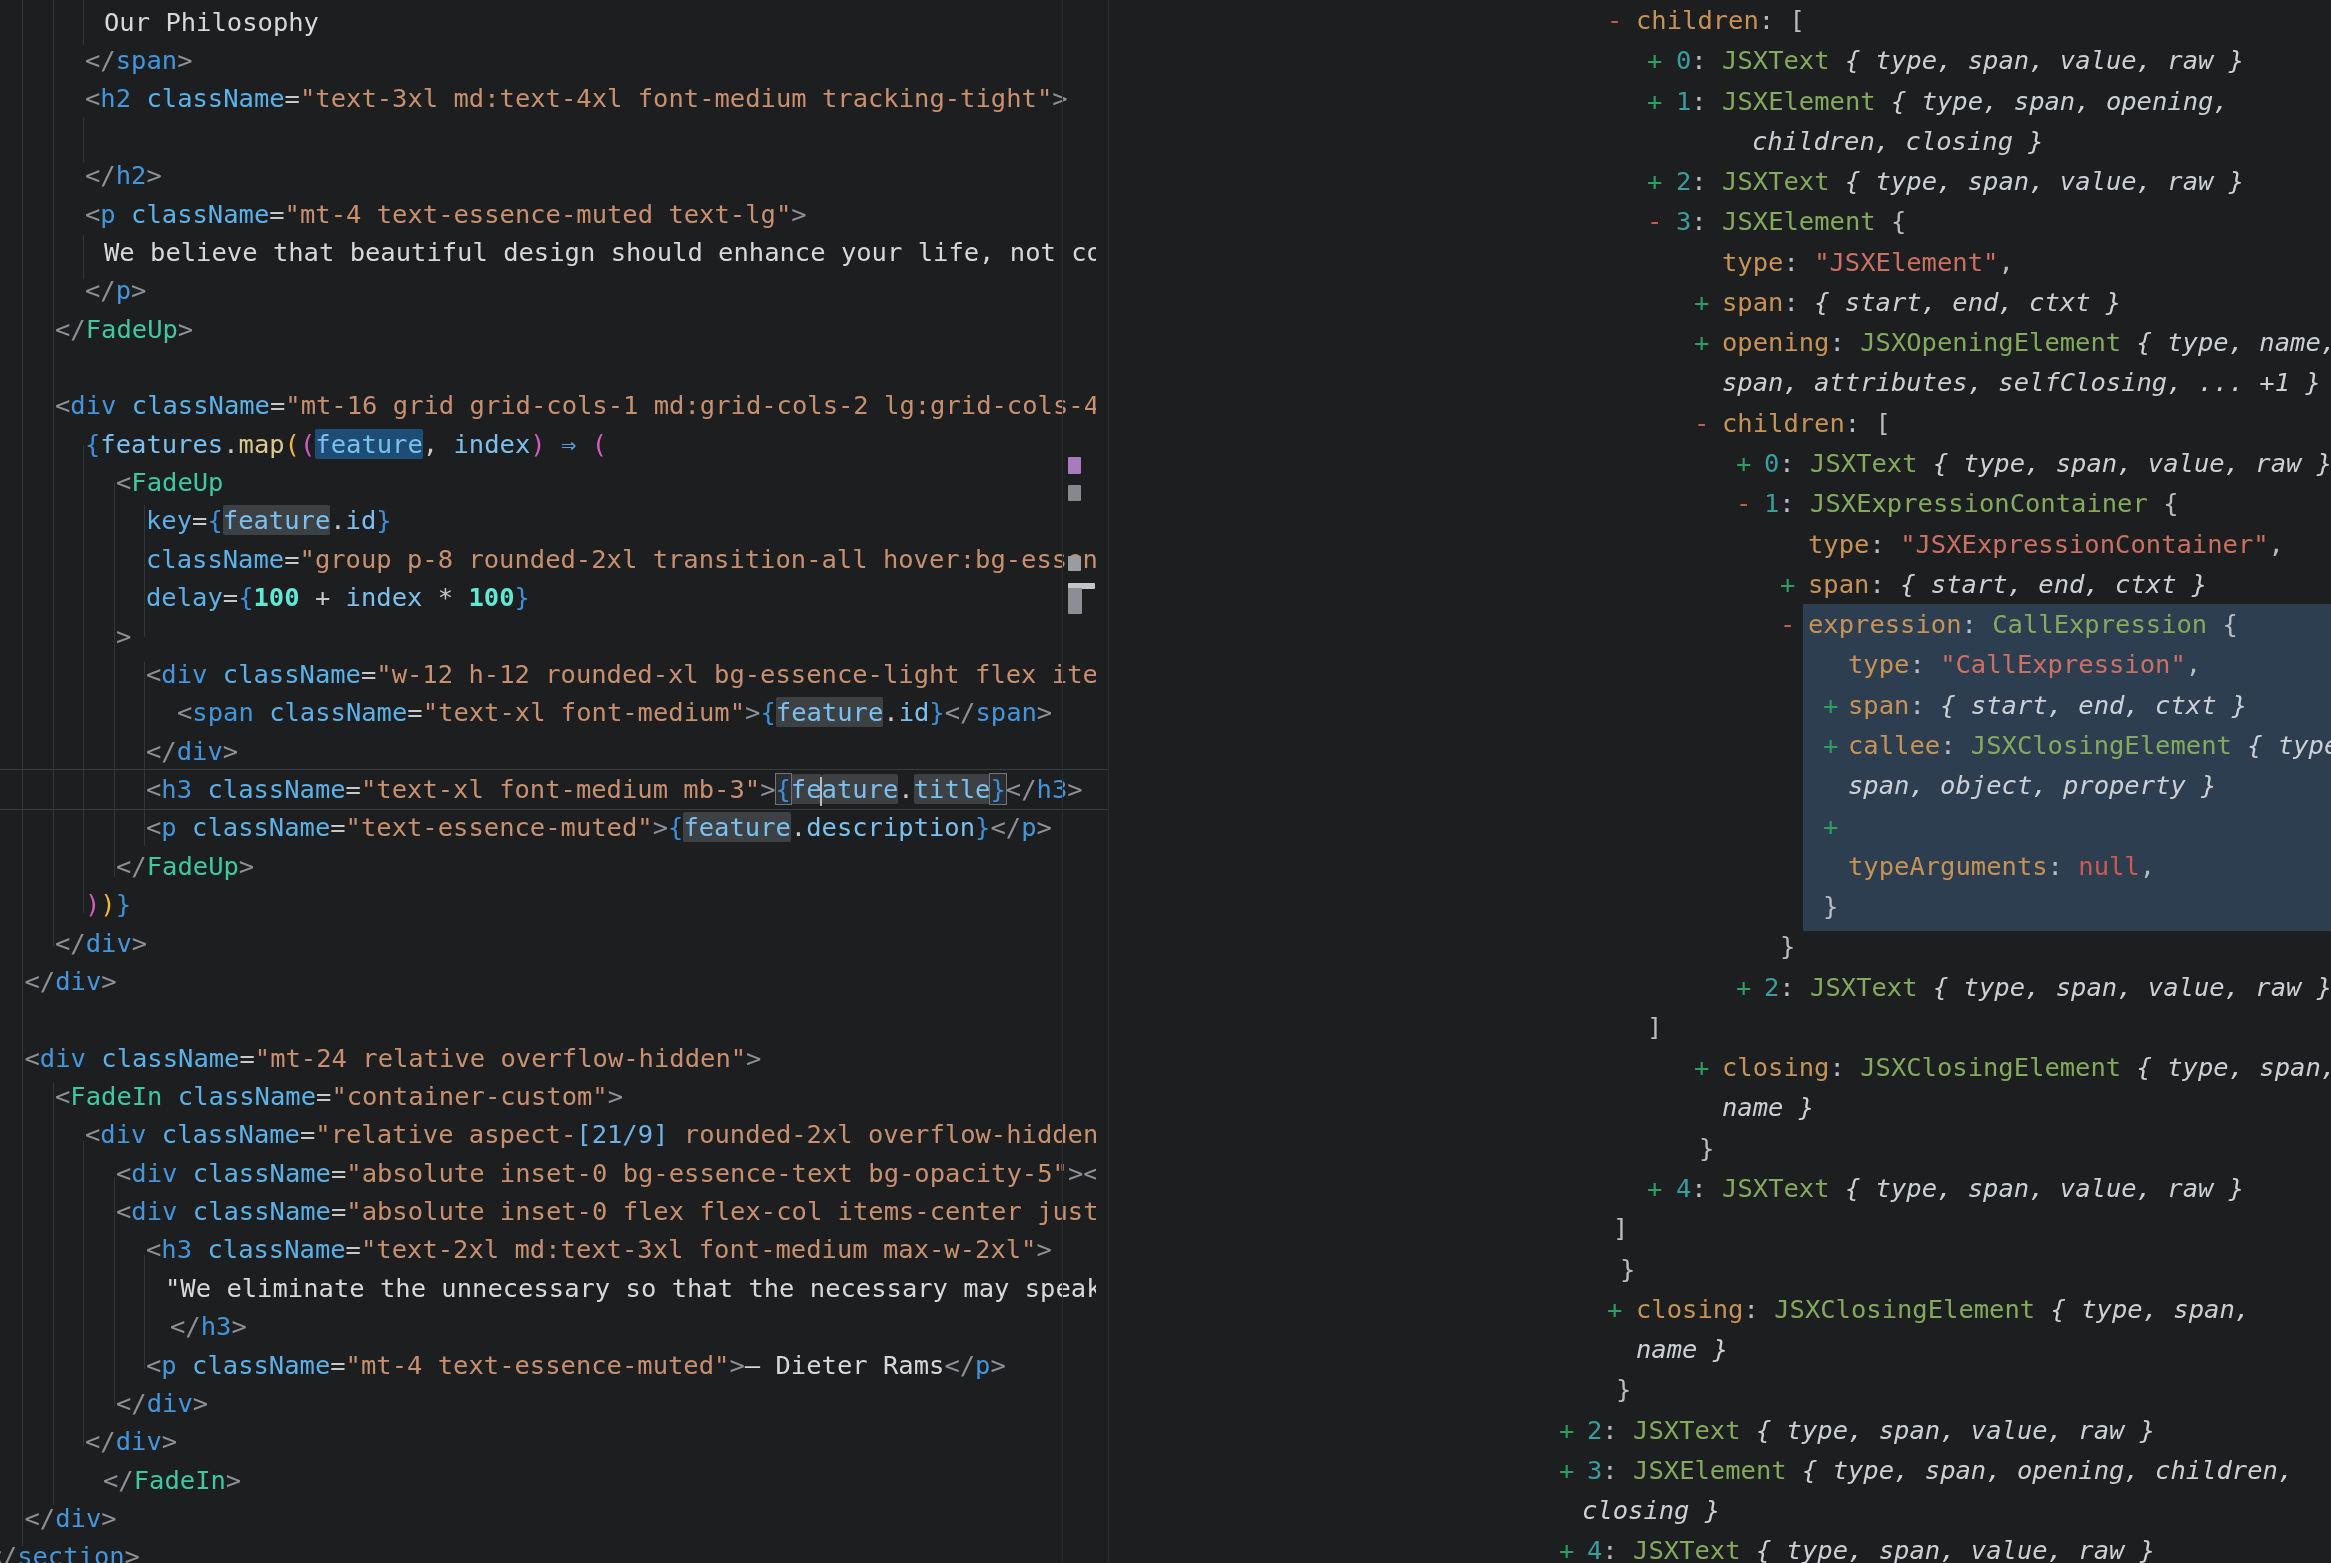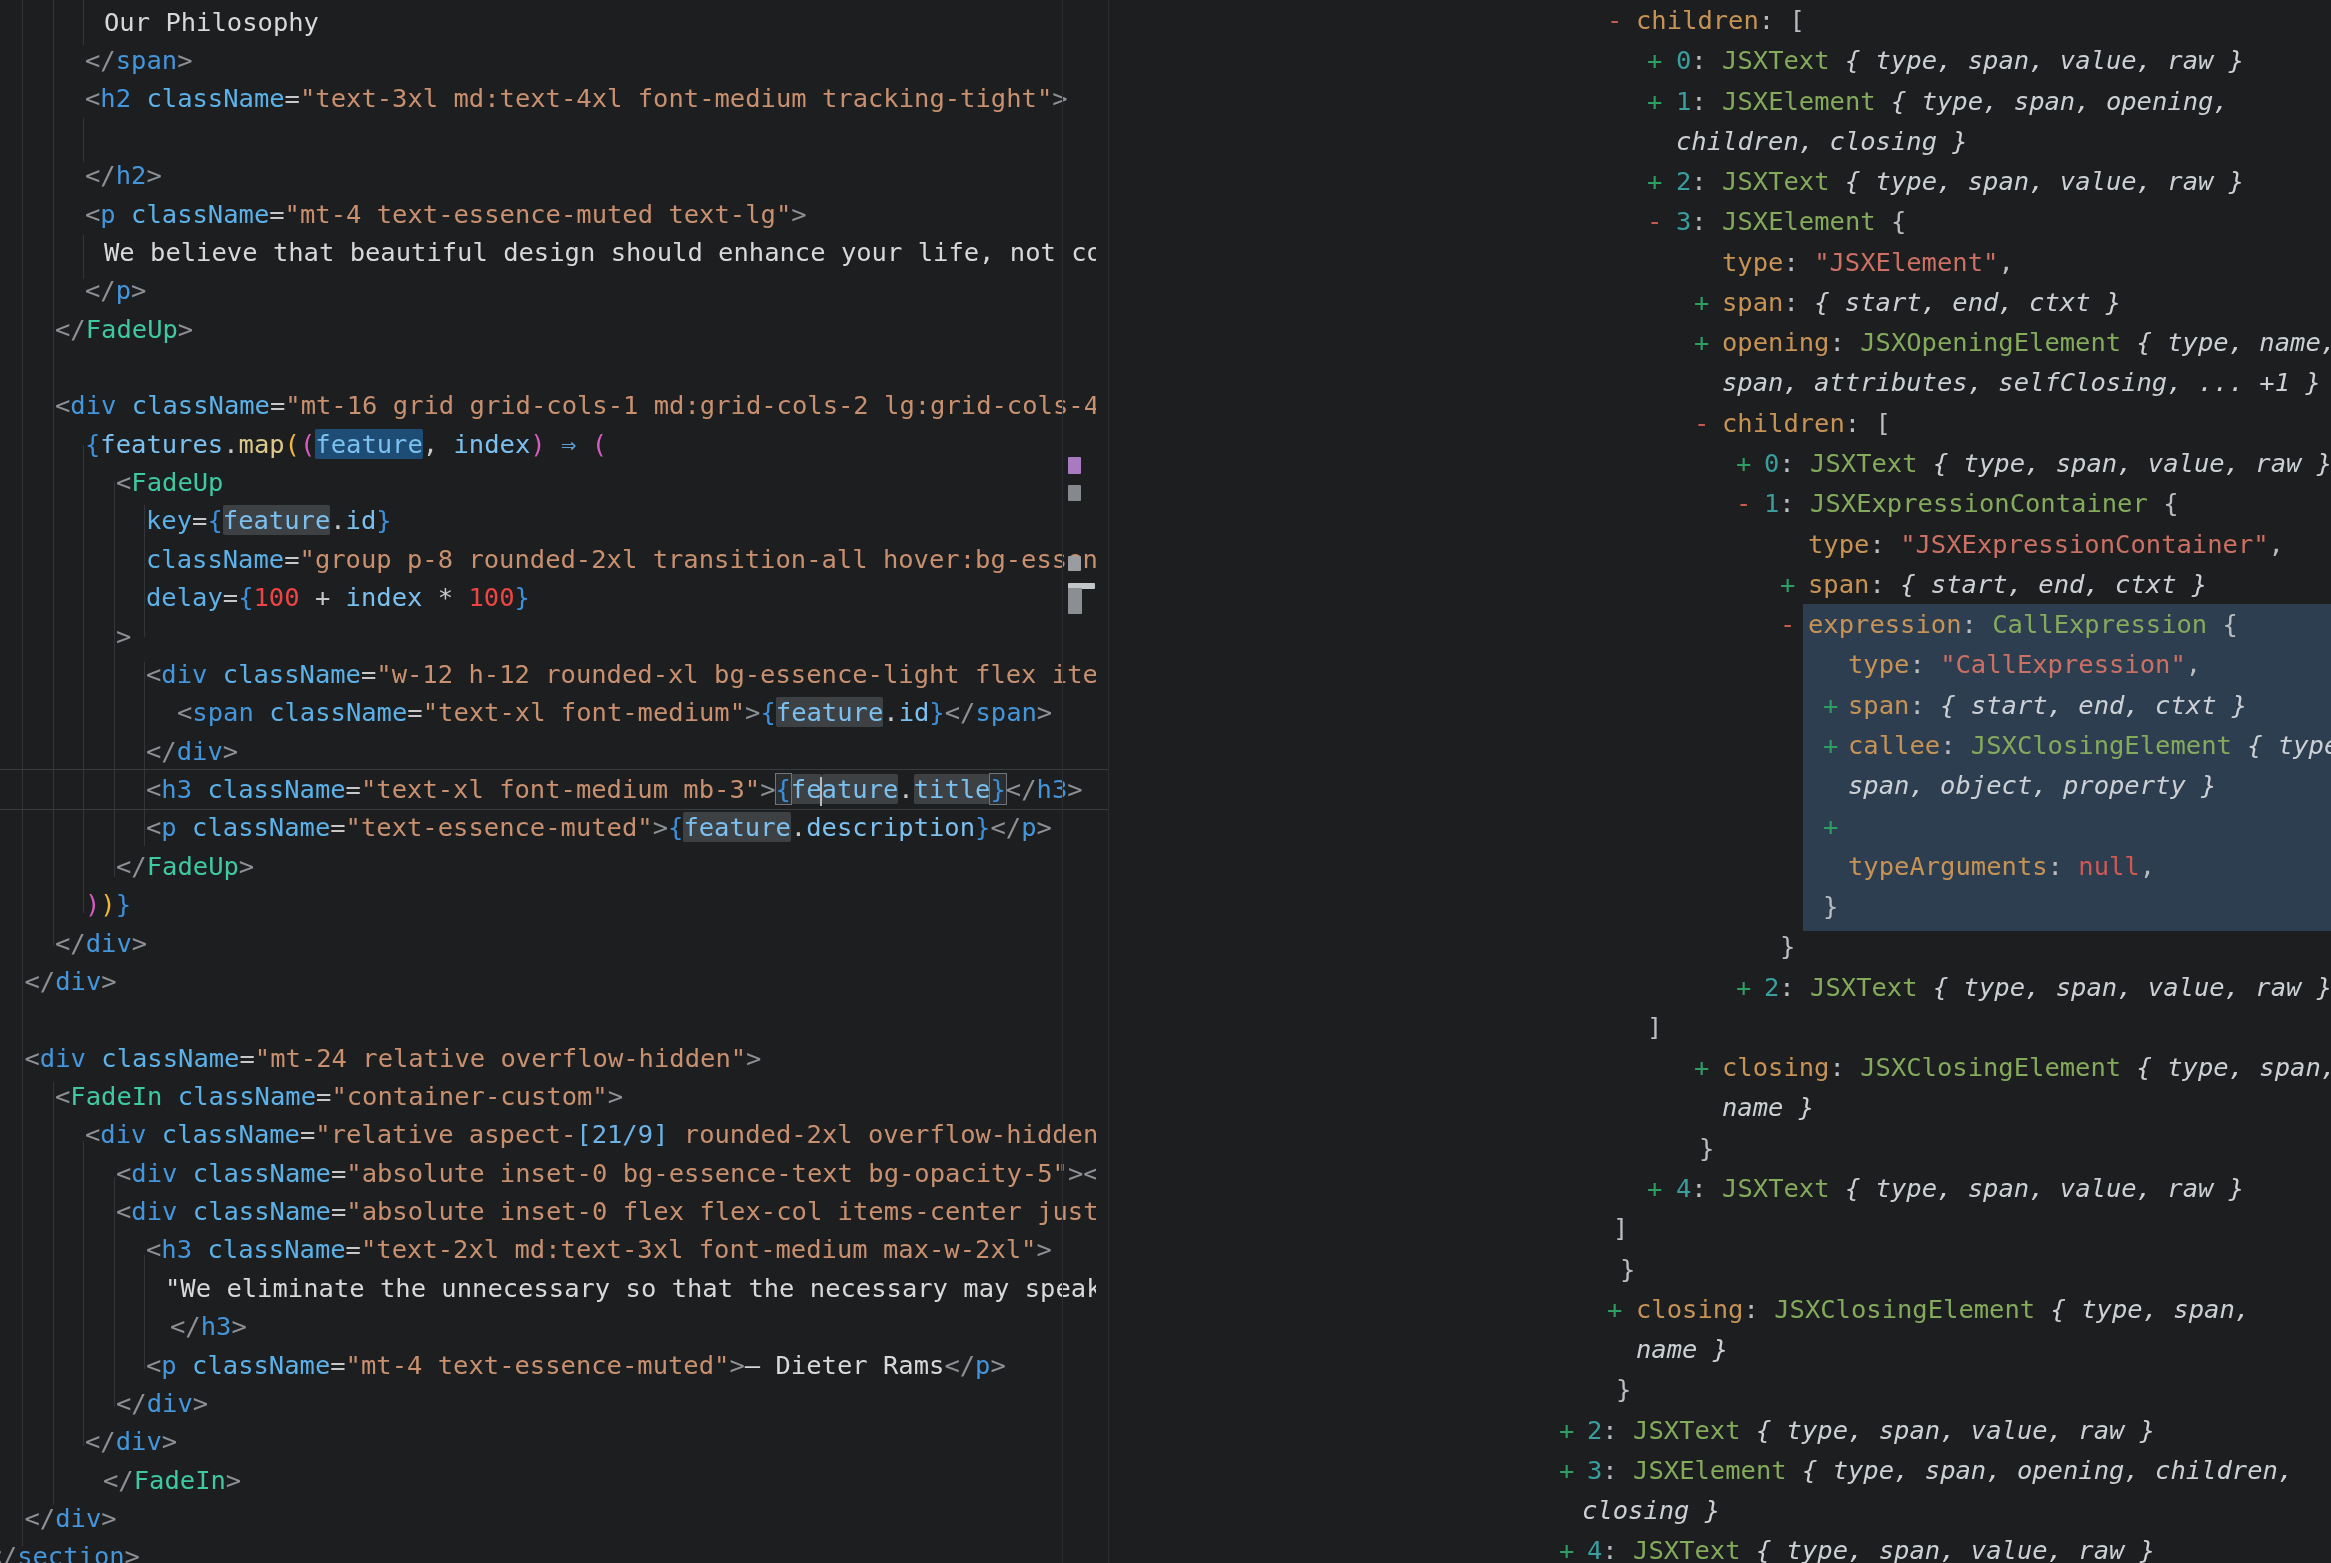--- a/index.html
+++ b/index.html
@@ -4,21 +4,21 @@
 <style>
   html,body{margin:0;padding:0;background:#1d1e20;}
   #stage{position:relative;width:2331px;height:1564px;overflow:hidden;
          background:#1d1e20;font-family:"DejaVu Sans Mono",monospace;
          font-size:25.5px;color:#d8d8d8;}
   .abs{position:absolute;white-space:pre;}
   
   #left-pane{position:absolute;left:0;top:0;width:1096px;height:1564px;overflow:hidden;}
   .lline{position:absolute;height:39px;line-height:39px;white-space:pre;}
   .pn{color:#8d9094;} .tag{color:#4496dc;} .att{color:#5cb1e8;} .str{color:#c8906f;}
-  .txt{color:#d8d8d8;} .id{color:#7cc0f0;} .fn{color:#dcc98a;} .num{color:#ef4444;}
+  .txt{color:#d8d8d8;} .id{color:#7cc0f0;} .fn{color:#dcc98a;} .num{color:#5eead4;font-weight:bold;}
   .op{color:#c8c8c8;} .cmp{color:#3ec9a0;} .abr{color:#6db3e8;}
   .br-b{color:#3d8fd9;} .br-y{color:#efb83d;} .br-p{color:#d45bc0;} .arr{color:#5c9fd6;}
   .sel{background:#1d4d74;border-radius:1.8px;color:#7cc0f0;}
   .occ{background:#3d4144;border-radius:1.8px;color:#7cc0f0;}
   .bm{color:#3d8fd9;background:#2b2e31;outline:0.9px solid #70747a;}
   .cursor{display:inline-block;width:2.7px;height:29px;background:#b9bcbe;
           vertical-align:middle;margin:0 -0.9px 0 -1.8px;}
   .curline{position:absolute;left:0;width:1108px;height:39px;
            border-top:0.9px solid #3a3b3d;border-bottom:0.9px solid #3a3b3d;}
   .guide{position:absolute;width:0.9px;background:#333539;}
@@ -101,21 +101,21 @@
       <div class="marker" style="left: 1068px; top: 485px; width: 12.7px; height: 15.5px; background: rgb(133, 136, 140);"></div>
       <div class="marker" style="left: 1068px; top: 556px; width: 12.7px; height: 14.5px; background: rgb(154, 157, 160);"></div>
       <div class="marker" style="left: 1068px; top: 583px; width: 27px; height: 5.5px; background: rgb(195, 198, 201);"></div>
       <div class="marker" style="left: 1068px; top: 588px; width: 13.6px; height: 26px; background: rgb(139, 142, 146);"></div>
     </div>
   <div id="sel-box" style="left: 1803px; top: 604px; width: 528px; height: 327px;"></div>
   <div id="ast-pane">
       <div class="arow" style="top: 0px; left: 0px; width: 2331px;"><span class="abs sgn-m" style="left: 1607px;">-</span><span class="abs" style="left: 1636px;"><span class="key">children</span><span class="pun">: [</span></span></div>
       <div class="arow" style="top: 40px; left: 0px; width: 2331px;"><span class="abs sgn-p" style="left: 1647px;">+</span><span class="abs" style="left: 1676px;"><span class="idx">0</span><span class="pun">: </span><span class="node">JSXText</span><span class="sum"> { type, span, value, raw }</span></span></div>
       <div class="arow" style="top: 81px; left: 0px; width: 2331px;"><span class="abs sgn-p" style="left: 1647px;">+</span><span class="abs" style="left: 1676px;"><span class="idx">1</span><span class="pun">: </span><span class="node">JSXElement</span><span class="sum"> { type, span, opening,</span></span></div>
-      <div class="arow" style="top: 121px; left: 0px; width: 2331px;"><span class="abs" style="left: 1676px;"><span class="sum">children, closing }</span></span></div>
+      <div class="arow" style="top: 121px; left: 0px; width: 2331px;"><span class="abs" style="left: 1752px;"><span class="sum">children, closing }</span></span></div>
       <div class="arow" style="top: 161px; left: 0px; width: 2331px;"><span class="abs sgn-p" style="left: 1647px;">+</span><span class="abs" style="left: 1676px;"><span class="idx">2</span><span class="pun">: </span><span class="node">JSXText</span><span class="sum"> { type, span, value, raw }</span></span></div>
       <div class="arow" style="top: 201px; left: 0px; width: 2331px;"><span class="abs sgn-m" style="left: 1647px;">-</span><span class="abs" style="left: 1676px;"><span class="idx">3</span><span class="pun">: </span><span class="node">JSXElement</span><span class="pun"> {</span></span></div>
       <div class="arow" style="top: 242px; left: 0px; width: 2331px;"><span class="abs" style="left: 1722px;"><span class="key">type</span><span class="pun">: </span><span class="astr">"JSXElement"</span><span class="pun">,</span></span></div>
       <div class="arow" style="top: 282px; left: 0px; width: 2331px;"><span class="abs sgn-p" style="left: 1694px;">+</span><span class="abs" style="left: 1722px;"><span class="key">span</span><span class="pun">: </span><span class="sum">{ start, end, ctxt }</span></span></div>
       <div class="arow" style="top: 322px; left: 0px; width: 2331px;"><span class="abs sgn-p" style="left: 1694px;">+</span><span class="abs" style="left: 1722px;"><span class="key">opening</span><span class="pun">: </span><span class="node">JSXOpeningElement</span><span class="sum"> { type, name,</span></span></div>
       <div class="arow" style="top: 362px; left: 0px; width: 2331px;"><span class="abs" style="left: 1722px;"><span class="sum">span, attributes, selfClosing, ... +1 }</span></span></div>
       <div class="arow" style="top: 403px; left: 0px; width: 2331px;"><span class="abs sgn-m" style="left: 1694px;">-</span><span class="abs" style="left: 1722px;"><span class="key">children</span><span class="pun">: [</span></span></div>
       <div class="arow" style="top: 443px; left: 0px; width: 2331px;"><span class="abs sgn-p" style="left: 1736px;">+</span><span class="abs" style="left: 1764px;"><span class="idx">0</span><span class="pun">: </span><span class="node">JSXText</span><span class="sum"> { type, span, value, raw }</span></span></div>
       <div class="arow" style="top: 483px; left: 0px; width: 2331px;"><span class="abs sgn-m" style="left: 1736px;">-</span><span class="abs" style="left: 1764px;"><span class="idx">1</span><span class="pun">: </span><span class="node">JSXExpressionContainer</span><span class="pun"> {</span></span></div>
       <div class="arow" style="top: 524px; left: 0px; width: 2331px;"><span class="abs" style="left: 1808px;"><span class="key">type</span><span class="pun">: </span><span class="astr">"JSXExpressionContainer"</span><span class="pun">,</span></span></div>

